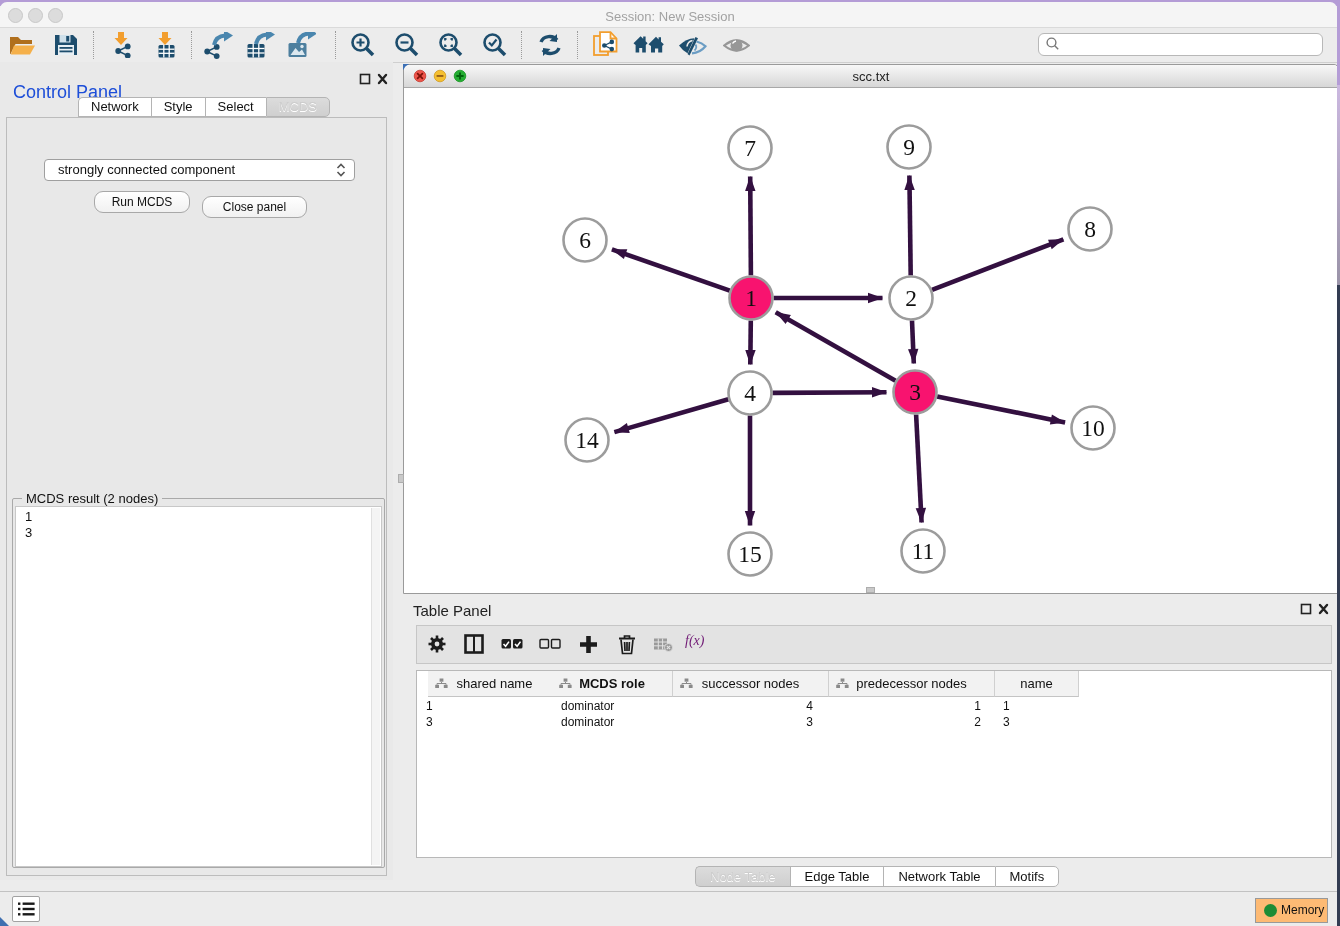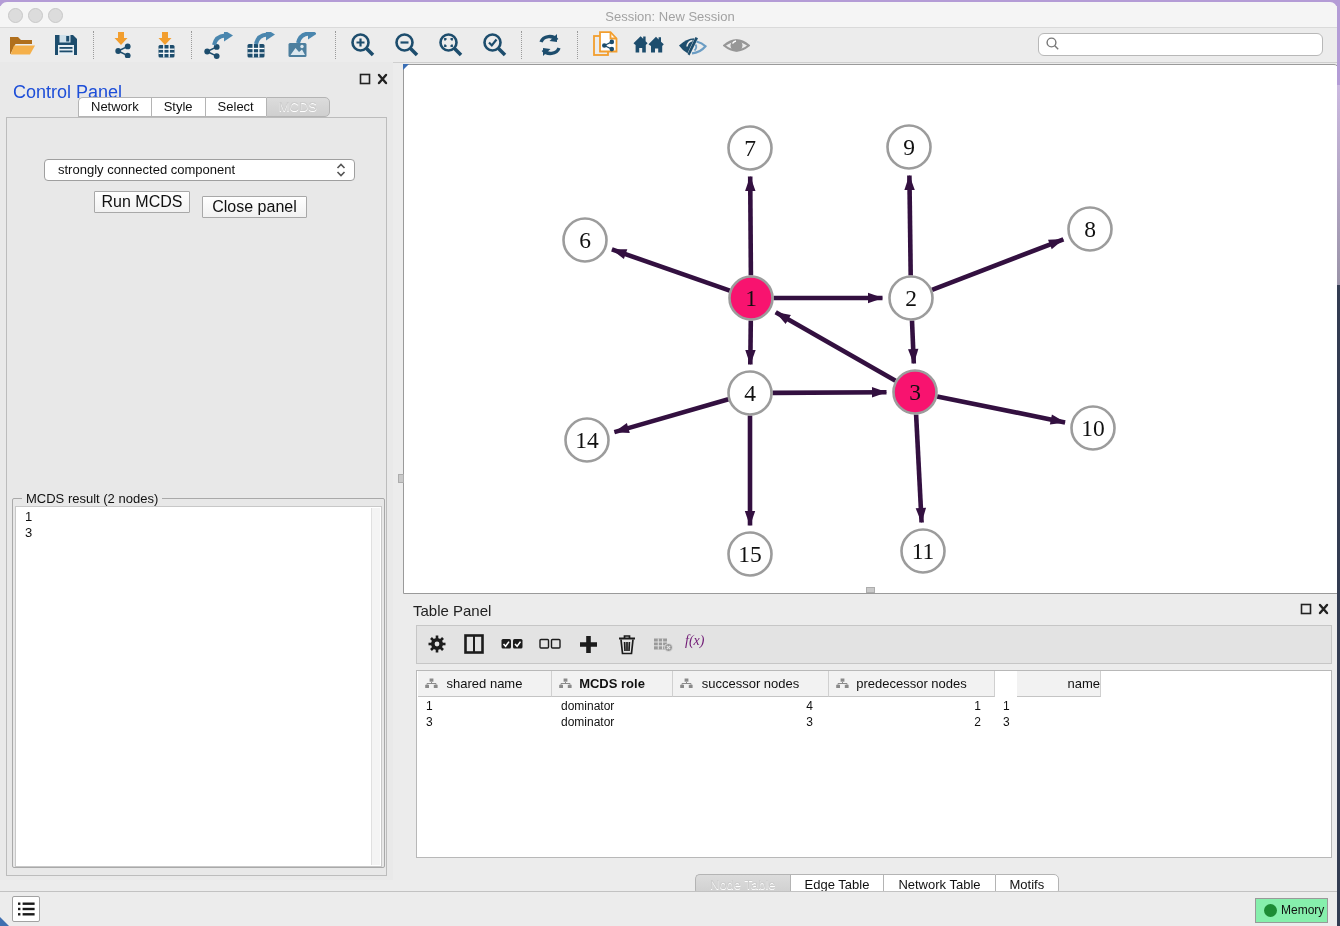--- a/index.html
+++ b/index.html
@@ -16,42 +16,42 @@
 
 #cpanel{left:0;top:62px;width:393px;height:818px;background:#e9e9e9;}
 #cptitle{left:13px;top:20px;font-size:18px;color:#1d4ed8;}
 #cpbody{left:6px;top:55px;width:379px;height:757px;background:#e8e8e8;border:1px solid #bcbcbc;}
 .tabs{position:absolute;top:35px;left:78px;height:20px;display:flex;z-index:3;}
 .tab{height:18px;line-height:18px;padding:0 12px;font-size:13px;color:#111;background:#fff;border:1px solid #b4b4b4;border-right:none;text-align:center;}
 .tab:first-child{border-radius:5px 0 0 0;}
 .tab:last-child{border-right:1px solid #b4b4b4;border-radius:0 5px 5px 0;}
 .tab.seltab{background:linear-gradient(#dcdcdc,#cfcfcf);color:#cdcdcd;text-shadow:0 1px 0 #fff;border-radius:0 5px 5px 0;}
 
-.btn{position:absolute;background:linear-gradient(#ffffff,#f1f1f1);border:1px solid #a8a8a8;border-radius:1px;font-size:16px;color:#111;text-align:center;}
+.btn{position:absolute;background:linear-gradient(#ffffff,#f1f1f1);border:1px solid #a8a8a8;border-radius:9px;font-size:12px;color:#111;text-align:center;}
 #groupbox{left:12px;top:436px;width:371px;height:368px;border:1px solid #a9a9a9;border-radius:2px;}
 #grouplabel{left:9px;top:-8px;background:#e8e8e8;padding:0 4px;font-size:13px;color:#111;}
 #mcdstext{left:2px;top:7px;width:365px;height:359px;background:#fff;border:1px solid #c8c8c8;font-size:13px;color:#111;line-height:16px;}
 
 #netwin{left:403px;top:64px;width:934px;height:528px;background:#fff;border:1px solid #9a9a9a;border-radius:5px 5px 0 0;}
 #nettitle{left:0;top:0;width:100%;height:22px;background:linear-gradient(#f8f8f8,#d7d7d7);border-bottom:1px solid #a8a8a8;border-radius:5px 5px 0 0;}
 #netname{width:100%;text-align:center;font-size:13px;color:#222;top:4px;left:0;}
 
 #tpanel{left:403px;top:596px;width:934px;height:294px;background:#ececec;}
 #tptitle{left:10px;top:6px;font-size:15px;color:#222;}
 #tptoolbar{left:13px;top:29px;width:914px;height:37px;background:#e3e3e3;border:1px solid #c6c6c6;}
 #ttable{left:13px;top:74px;width:914px;height:186px;background:#fff;border:1px solid #b8b8b8;}
 .th{position:absolute;top:0;height:25px;line-height:25px;background:#f2f2f2;border-right:1px solid #d0d0d0;border-bottom:1px solid #c4c4c4;font-size:13px;color:#111;text-align:center;line-height:25px;}
 .td{position:absolute;font-size:12px;color:#111;height:16px;line-height:16px;}
-.btabs{position:absolute;top:278px;left:292px;display:flex;justify-content:flex-end;}
+.btabs{position:absolute;top:270px;left:292px;display:flex;justify-content:flex-end;}
 .btab{height:19px;line-height:19px;padding:0 14px;font-size:13px;color:#111;background:#fff;border:1px solid #b4b4b4;border-right:none;}
 .btab:first-child{border-radius:5px 0 0 5px;background:linear-gradient(#dcdcdc,#cfcfcf);color:#cdcdcd;text-shadow:0 1px 0 #fff;}
 .btab:last-child{border-right:1px solid #b4b4b4;border-radius:0 5px 5px 0;}
 
 #statusbar{left:0;top:891px;width:1340px;height:35px;background:#ececec;border-top:1px solid #c2c2c2;}
-#membtn{left:1255px;top:6px;width:71px;height:23px;background:#86efac;border:1px solid #999;font-size:13px;color:#111;}
+#membtn{left:1255px;top:6px;width:71px;height:23px;background:#fdba74;border:1px solid #999;font-size:13px;color:#111;}
 #leftbtn{left:12px;top:4px;width:26px;height:24px;background:#fff;border:1px solid #a2a2a2;border-radius:2px;}
 
 #redge-top{left:1337px;top:0;width:3px;height:85px;background:#b49cd6;}
 #redge-mid{left:1337px;top:85px;width:3px;height:200px;background:linear-gradient(#cbb8e0,#9a93a8);}
 #redge-bot{left:1337px;top:285px;width:3px;height:641px;background:#333c52;}
 text.nl{font-family:"Liberation Serif",serif;font-size:23.5px;fill:#111;text-anchor:middle;}
 </style>
 </head>
 <body>
 <div class="abs" id="purpletop"></div>
@@ -223,20 +223,31 @@
       <div style="padding:2px 0 0 9px;">1<br>3</div>
       <div class="abs" style="right:1px;top:1px;width:8px;height:357px;background:#f4f4f4;border-left:1px solid #e0e0e0;"></div>
     </div>
   </div>
 </div>
 
 <div class="abs" id="netwin">
   <svg class="abs" style="left:-1px;top:-1px" width="6" height="6" viewBox="0 0 6 6">
       <path d="M0 0 L6 0 L0 6 z" fill="#3b6fb5"></path>
     </svg>
+  <div class="abs" id="nettitle">
+    <div class="abs" id="netname">scc.txt</div>
+    <svg class="abs" style="left:9px;top:4px" width="62" height="14" viewBox="0 0 62 14">
+      <circle cx="7" cy="7" r="5.8" fill="#ee544a" stroke="#c33a30" stroke-width="0.8"></circle>
+      <path d="M4.6 4.6 L9.4 9.4 M9.4 4.6 L4.6 9.4" stroke="#7c1108" stroke-width="1.7" stroke-linecap="round"></path>
+      <circle cx="27" cy="7" r="5.8" fill="#f5bf30" stroke="#d09c20" stroke-width="0.8"></circle>
+      <rect x="3.6" y="6" width="6.8" height="1.9" fill="#96611a" transform="translate(20,0)"></rect>
+      <circle cx="47" cy="7" r="5.8" fill="#24ad32" stroke="#159422" stroke-width="0.8"></circle>
+      <path d="M47 3.4 L47 10.6 M43.4 7 L50.6 7" stroke="#00630c" stroke-width="1.9"></path>
+    </svg>
+  </div>
   <svg class="abs" style="left:0;top:23px;" width="932" height="504" viewBox="403 87 932 504">
     <defs>
       <marker id="arr" viewBox="0 0 16 12" refX="15" refY="6" markerWidth="16" markerHeight="12" markerUnits="userSpaceOnUse" orient="auto-start-reverse">
         <path d="M0.5,0.8 L15.5,6 L0.5,11.2 z" fill="#331040"></path>
       </marker>
     </defs>
     <g stroke="#331040" stroke-width="4.6" marker-end="url(#arr)">
       <line x1="749.9" y1="274.5" x2="749.2" y2="175.5"></line>
       <line x1="728.8" y1="289.6" x2="610.9" y2="248.4"></line>
       <line x1="772.5" y1="297.0" x2="881.5" y2="297.0"></line>
@@ -339,21 +350,21 @@
         <line x1="5.3" y1="2.5" x2="5.3" y2="13.5" stroke="#e3e3e3" stroke-width="1"></line>
         <line x1="9.6" y1="2.5" x2="9.6" y2="13.5" stroke="#e3e3e3" stroke-width="1"></line>
         <line x1="1" y1="6" x2="14" y2="6" stroke="#e3e3e3" stroke-width="1"></line>
         <line x1="1" y1="9.8" x2="14" y2="9.8" stroke="#e3e3e3" stroke-width="1"></line>
 <circle cx="15.5" cy="11.5" r="4" fill="#9a9a9a" stroke="#e3e3e3" stroke-width="0.8"></circle>
         <path d="M13.8 9.8 L17.2 13.2 M17.2 9.8 L13.8 13.2" stroke="#e3e3e3" stroke-width="1.1"></path>
       </svg>
     <div class="abs" style="left:268px;top:7px;font-family:'Liberation Serif',serif;font-style:italic;font-size:14px;color:#701a75;">f(x)</div>
   </div>
   <div class="abs" id="ttable">
-    <div class="th" style="left:1px;width:133px;"><span style="position:absolute;left:7px;top:7px;line-height:0;"><svg width="13" height="11" viewBox="0 0 13 11" style="vertical-align:-1px">
+    <div class="th" style="left:11px;width:133px;"><span style="position:absolute;left:7px;top:7px;line-height:0;"><svg width="13" height="11" viewBox="0 0 13 11" style="vertical-align:-1px">
             <g fill="#8a8a8a">
               <rect x="4.6" y="0.5" width="3.8" height="3.2"></rect>
               <rect x="0.2" y="6.8" width="3.8" height="3.2"></rect>
               <rect x="8.8" y="6.8" width="3.8" height="3.2"></rect>
             </g>
             <path d="M6.5 4 L6.5 5.5 M2 6.8 L2 5.5 L11 5.5 L11 6.8" stroke="#8a8a8a" stroke-width="1" fill="none"></path>
           </svg></span>shared name</div>
       <div class="th" style="left:135px;width:120px;font-weight:bold;"><span style="position:absolute;left:7px;top:7px;line-height:0;"><svg width="13" height="11" viewBox="0 0 13 11" style="vertical-align:-1px">
             <g fill="#8a8a8a">
               <rect x="4.6" y="0.5" width="3.8" height="3.2"></rect>
@@ -371,21 +382,21 @@
             <path d="M6.5 4 L6.5 5.5 M2 6.8 L2 5.5 L11 5.5 L11 6.8" stroke="#8a8a8a" stroke-width="1" fill="none"></path>
           </svg></span>successor nodes</div>
       <div class="th" style="left:412px;width:165px;"><span style="position:absolute;left:7px;top:7px;line-height:0;"><svg width="13" height="11" viewBox="0 0 13 11" style="vertical-align:-1px">
             <g fill="#8a8a8a">
               <rect x="4.6" y="0.5" width="3.8" height="3.2"></rect>
               <rect x="0.2" y="6.8" width="3.8" height="3.2"></rect>
               <rect x="8.8" y="6.8" width="3.8" height="3.2"></rect>
             </g>
             <path d="M6.5 4 L6.5 5.5 M2 6.8 L2 5.5 L11 5.5 L11 6.8" stroke="#8a8a8a" stroke-width="1" fill="none"></path>
           </svg></span>predecessor nodes</div>
-      <div class="th" style="left:600px;width:83px;text-align:right;">name</div>
+      <div class="th" style="left:578px;width:83px;">name</div>
 
     <div class="td" style="left:9px;top:27px;">1</div>
     <div class="td" style="left:144px;top:27px;">dominator</div>
     <div class="td" style="left:256px;width:140px;top:27px;text-align:right;">4</div>
     <div class="td" style="left:412px;width:152px;top:27px;text-align:right;">1</div>
     <div class="td" style="left:586px;top:27px;">1</div>
     <div class="td" style="left:9px;top:43px;">3</div>
     <div class="td" style="left:144px;top:43px;">dominator</div>
     <div class="td" style="left:256px;width:140px;top:43px;text-align:right;">3</div>
     <div class="td" style="left:412px;width:152px;top:43px;text-align:right;">2</div>

